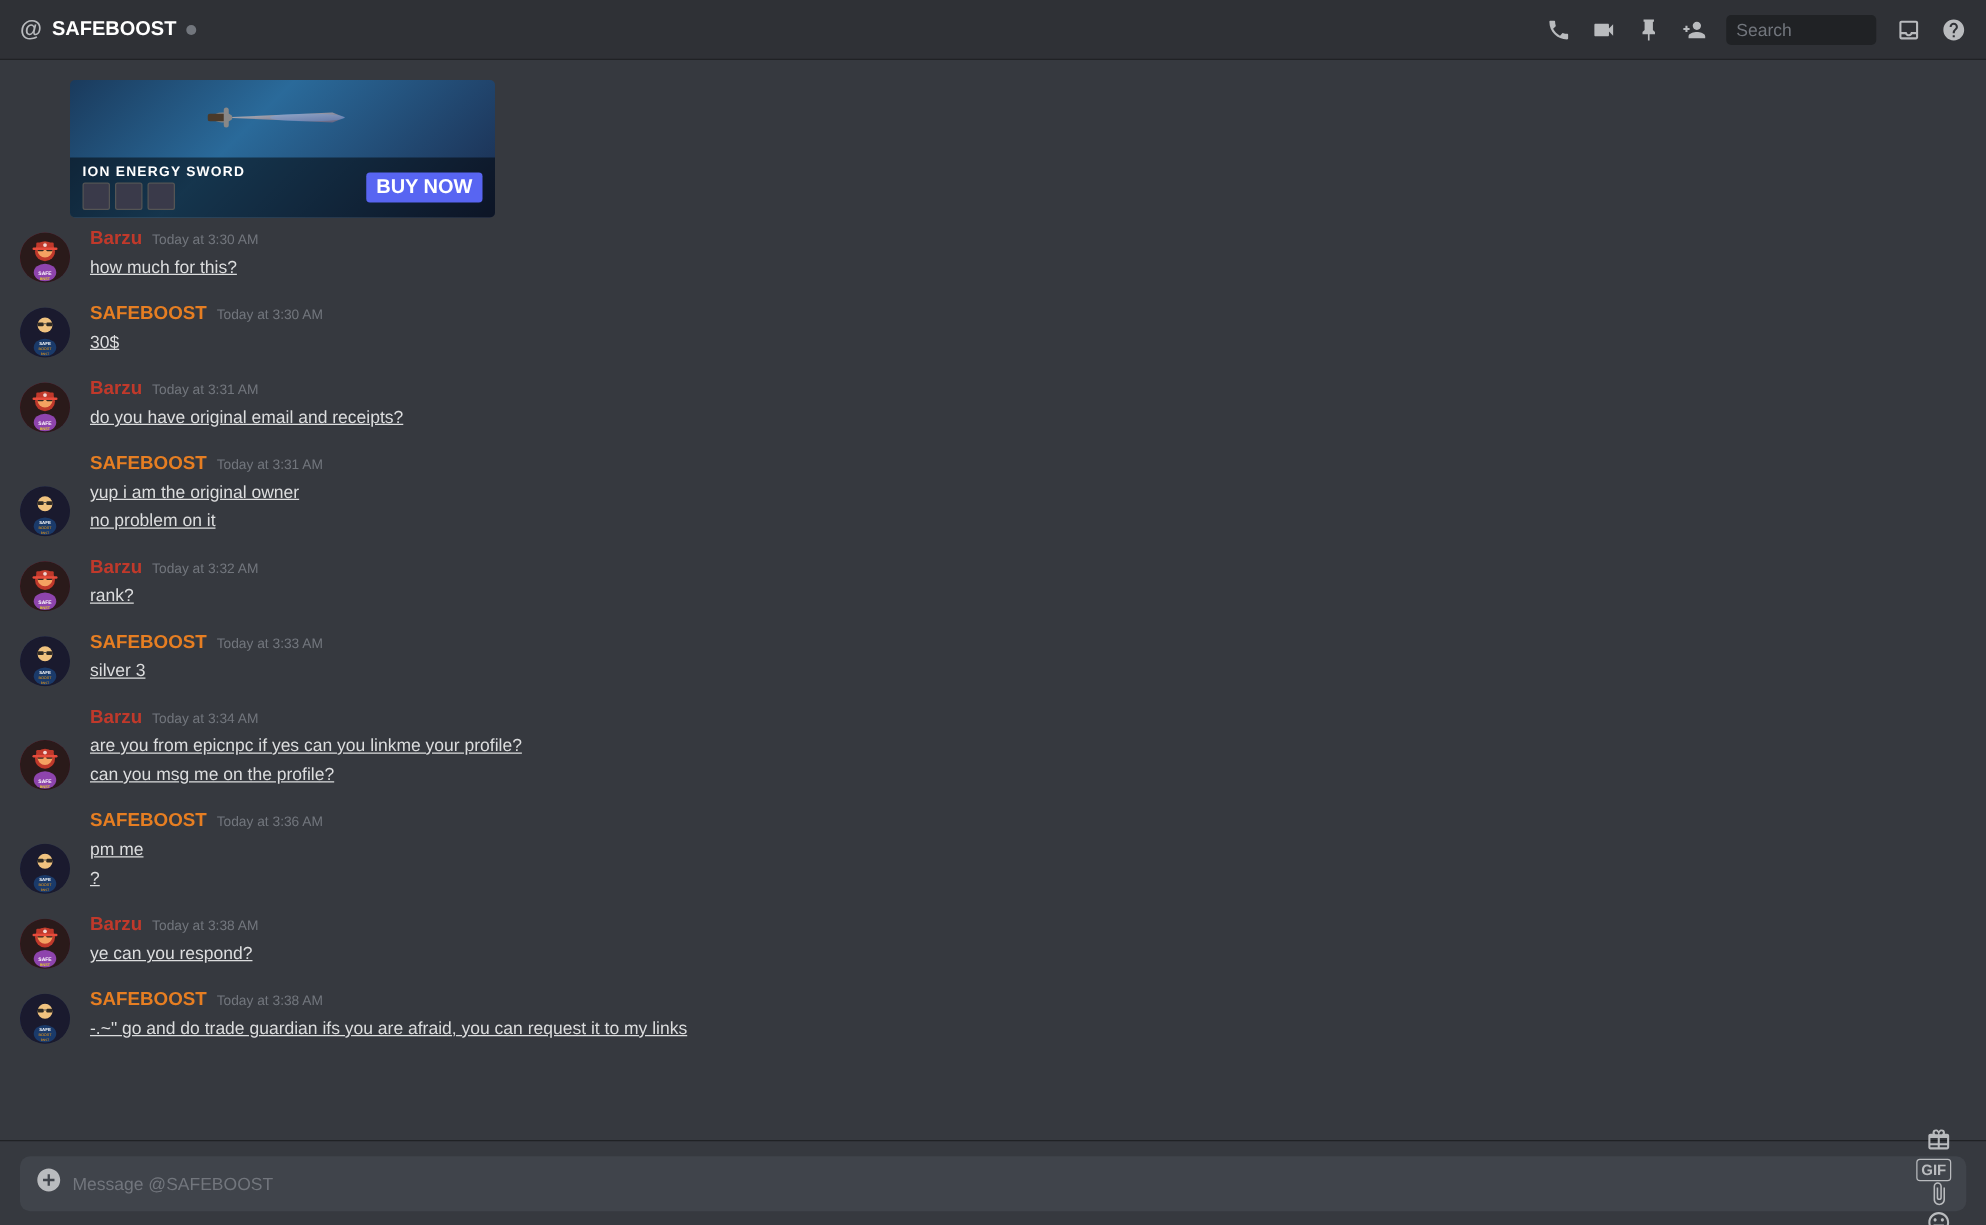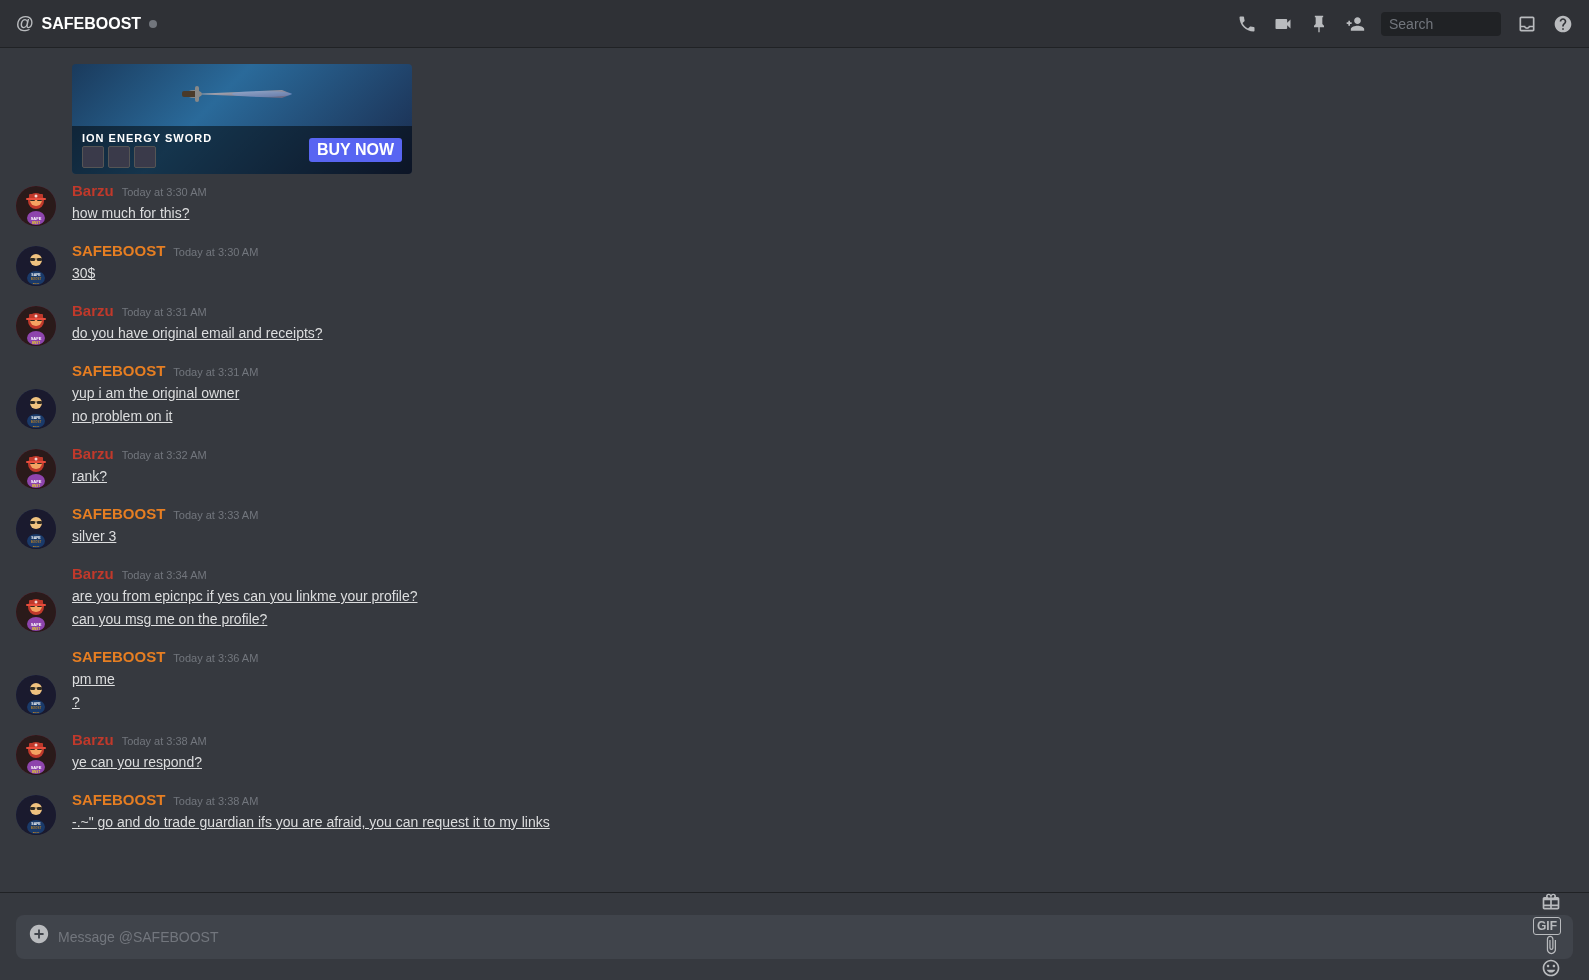--- a/index.html
+++ b/index.html
@@ -83,21 +83,21 @@
       overflow-y: auto;
       padding: 16px 16px 8px 16px;
       display: flex;
       flex-direction: column;
       gap: 0;
     }
 
     
     .image-embed {
       margin-bottom: 8px;
-      margin-left: 56px;
+      margin-left: 40px;
     }
     .game-image {
       width: 340px;
       height: 110px;
       border-radius: 4px;
       overflow: hidden;
       position: relative;
       background: linear-gradient(135deg, #1a3a5c 0%, #2a6a9a 40%, #1a2a4c 100%);
       display: flex;
       flex-direction: column;
@@ -199,21 +199,21 @@
     .msg-text {
       color: #dcddde;
       line-height: 1.5;
       font-size: 14px;
     }
     .msg-text p { margin-bottom: 2px; text-decoration: underline; }
 
     
     .bottom-bar {
       background: #36393f;
-      height: 88px;
+      height: 68px;
       display: flex;
       align-items: center;
       padding: 0 16px;
       border-top: 1px solid #202225;
       flex-shrink: 0;
     }
     .message-input-wrapper {
       flex: 1;
       background: #40444b;
       border-radius: 8px;

